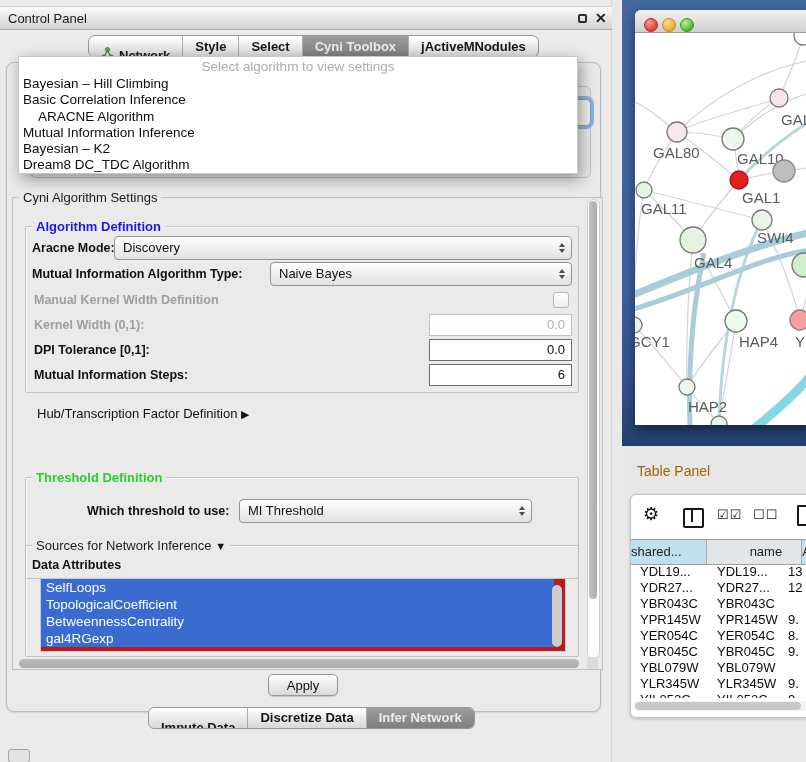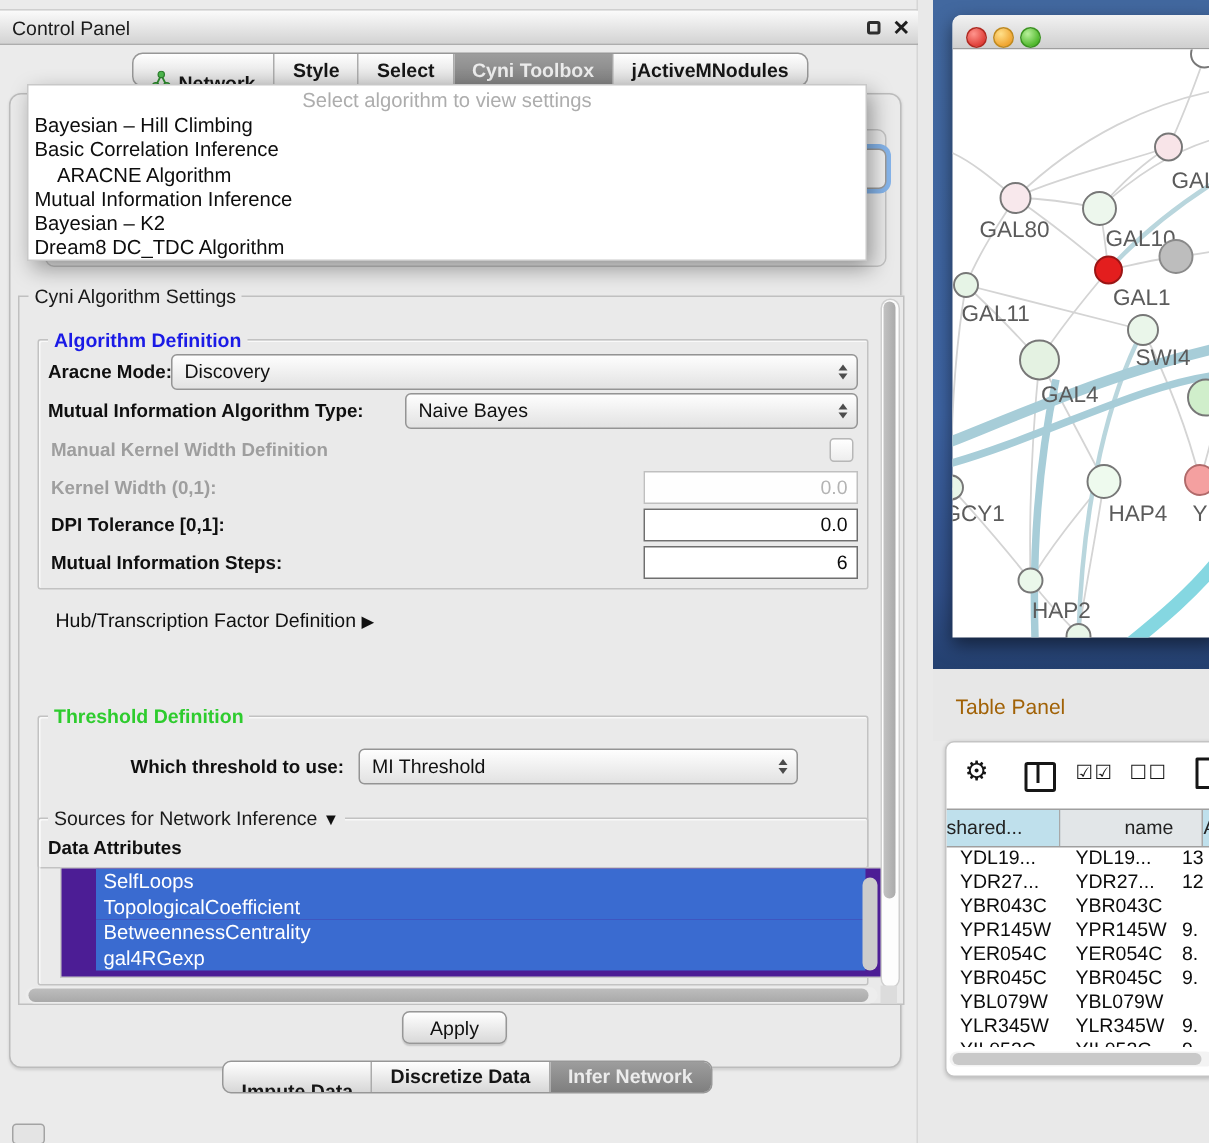--- a/index.html
+++ b/index.html
@@ -58,21 +58,21 @@
   .spin i{display:block;width:0;height:0;border-left:3.5px solid transparent;border-right:3.5px solid transparent;}
   .spin .up{border-bottom:4px solid #4c4c4c;}
   .spin .dn{border-top:4px solid #4c4c4c;}
   .field{position:absolute;height:22px;border:1px solid #6f6f6f;background:#fff;font-size:13px;
          line-height:20px;text-align:right;padding-right:6px;box-sizing:border-box;color:#0c0c0c;}
   .field.disabled{border-color:#bfbfbf;color:#b3b3b3;background:#fefefe;}
   .checkbox{position:absolute;width:14px;height:14px;border:1px solid #b7b7b7;border-radius:3px;
             background:linear-gradient(#ffffff,#ededed);}
   .caret{font-size:11px;color:#111;}
 
-  .attr-list{position:absolute;background:#4c1d95;border:1px solid #c9c9c9;overflow:hidden;padding-left:23px;}
+  .attr-list{position:absolute;background:#b91c1c;border:1px solid #c9c9c9;overflow:hidden;}
   .attr-item{height:17px;line-height:17px;font-size:13.5px;color:#fff;padding-left:5px;
              width:calc(100% - 16px);}
   .attr-item.selected{background:#3a6bd0;}
   .list-thumb{position:absolute;width:10px;border-radius:5px;background:#cccccc;}
 
   .vtrack{position:absolute;background:#fdfdfd;border:1px solid #cfcfcf;border-radius:7px;}
   .vthumb{position:absolute;border-radius:6px;background:linear-gradient(90deg,#c2c2c2,#ababab);}
   .htrack{position:absolute;background:#ededed;border-radius:6px;}
   .hthumb{position:absolute;border-radius:5px;background:linear-gradient(#bdbdbd,#a9a9a9);height:9px;}
   .scroll-corner{position:absolute;background:#dcdcdc;}

